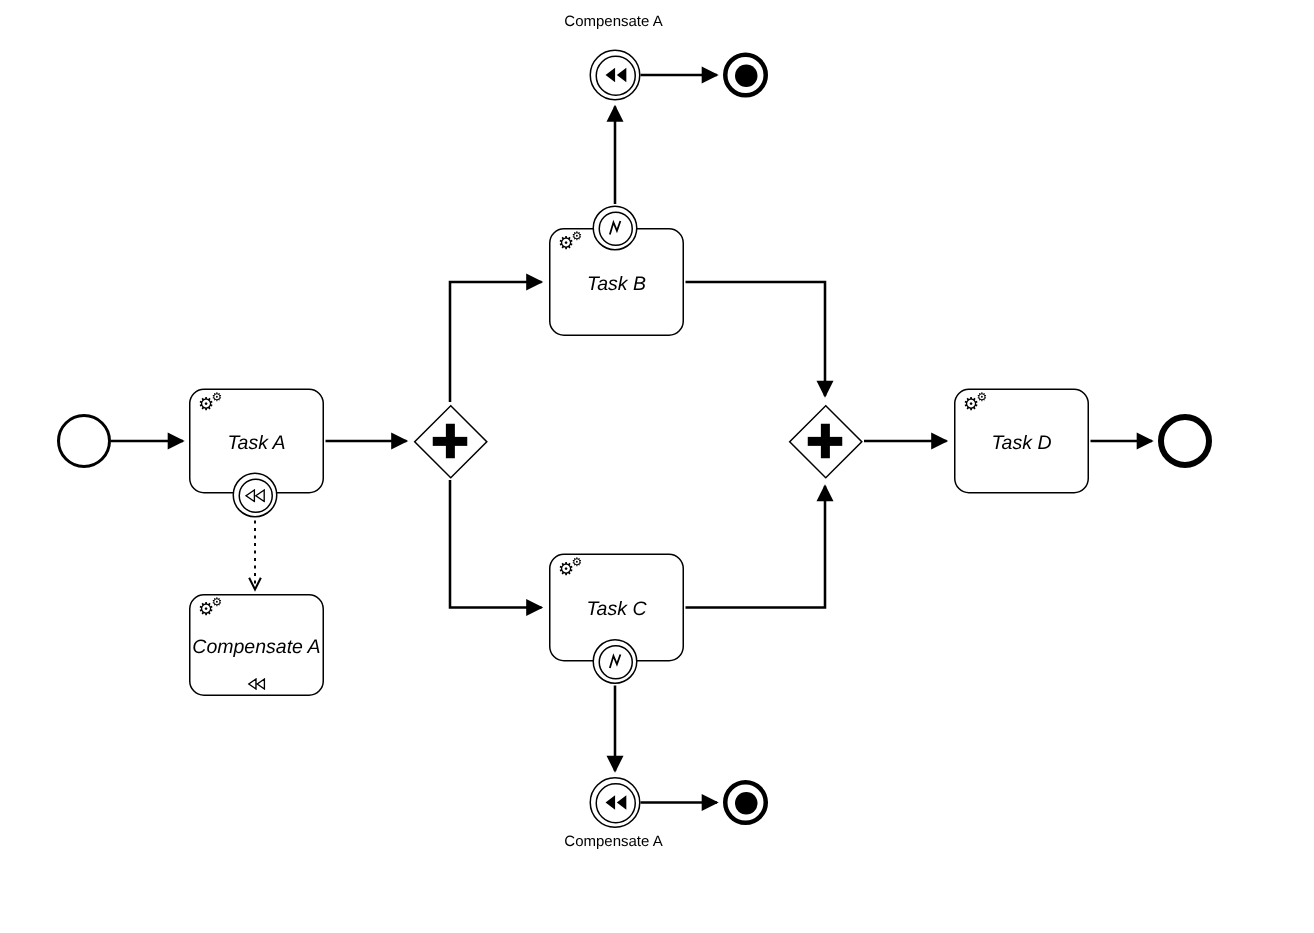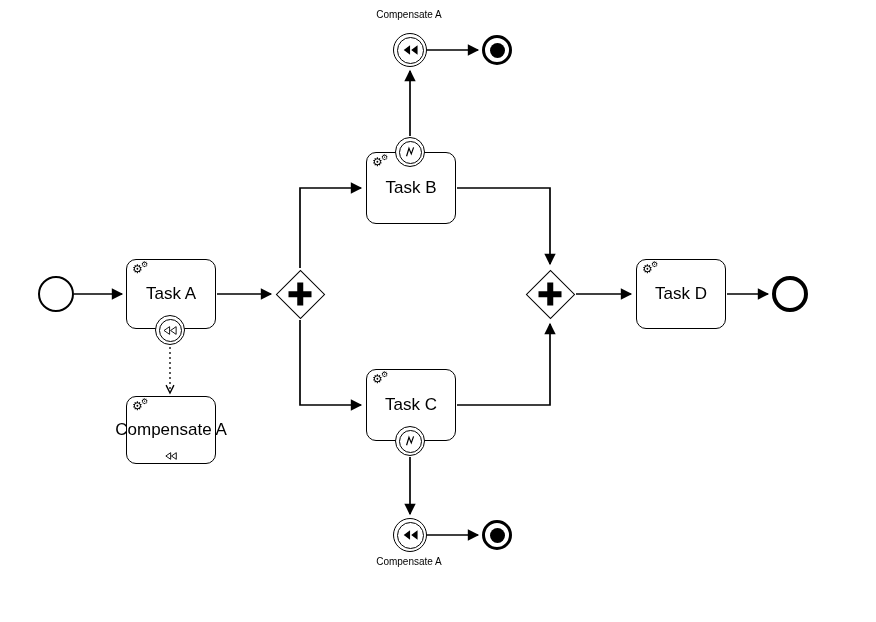--- a/index.html
+++ b/index.html
@@ -2,21 +2,21 @@
 <html><head>
 <meta charset="utf-8">
 <style>
   html,body{margin:0;padding:0;background:#fff;}
   body{font-family:"Liberation Sans",sans-serif;color:#000;}
   .canvas{position:relative;width:876px;height:622px;background:#fff;overflow:hidden;}
   .connectors{position:absolute;left:0;top:0;z-index:1;}
   .node{position:absolute;z-index:2;box-sizing:border-box;}
   .evt{z-index:3;}
   .task{border:1.6px solid #000;border-radius:10px;background:#fff;display:flex;align-items:center;justify-content:center;}
-  .task-label{font-size:17px;color:#000;white-space:nowrap;}
+  .task-label{font-size:13px;color:#000;white-space:nowrap;font-style:italic;}
   .gear{position:absolute;left:5px;top:3px;font-size:12px;line-height:1;color:#000;}
   .gear2{position:absolute;left:14px;top:1px;font-size:8px;line-height:1;color:#000;}
   .gateway{width:50px;height:50px;}
   .diamond{position:absolute;left:7.5px;top:7.5px;width:35px;height:35px;border:1.6px solid #000;background:#fff;transform:rotate(45deg);box-sizing:border-box;}
   .plus-h{position:absolute;left:50%;top:50%;width:23px;height:5.5px;background:#000;transform:translate(-50%,-50%);}
   .plus-v{position:absolute;left:50%;top:50%;width:5.5px;height:23px;background:#000;transform:translate(-50%,-50%);}
   .circle{border-radius:50%;background:#fff;box-sizing:border-box;}
   .start-event{width:36px;height:36px;border:2px solid #000;}
   .end-event{width:36px;height:36px;border:4px solid #000;}
   .terminate{width:30px;height:30px;border:3px solid #000;display:flex;align-items:center;justify-content:center;}

